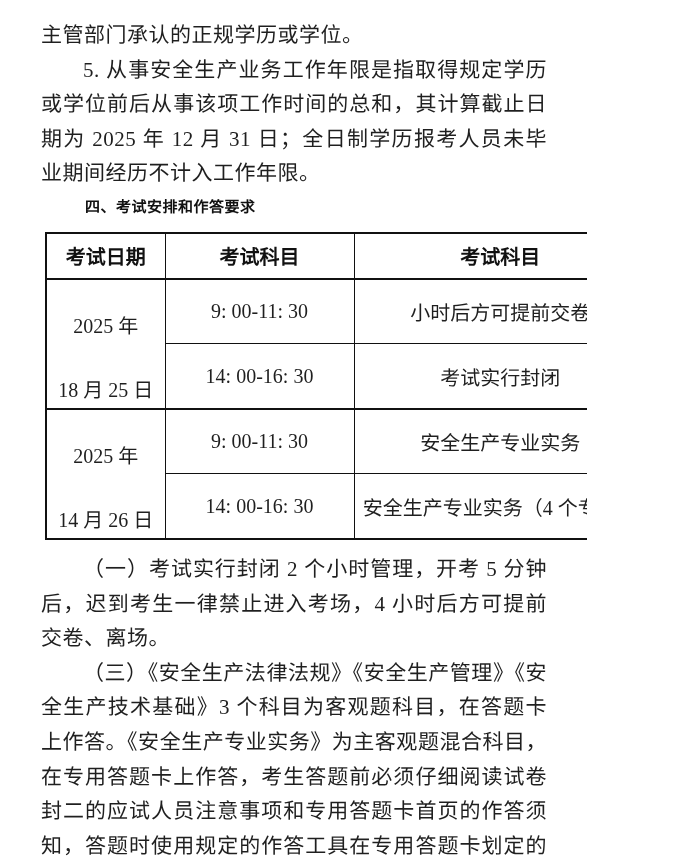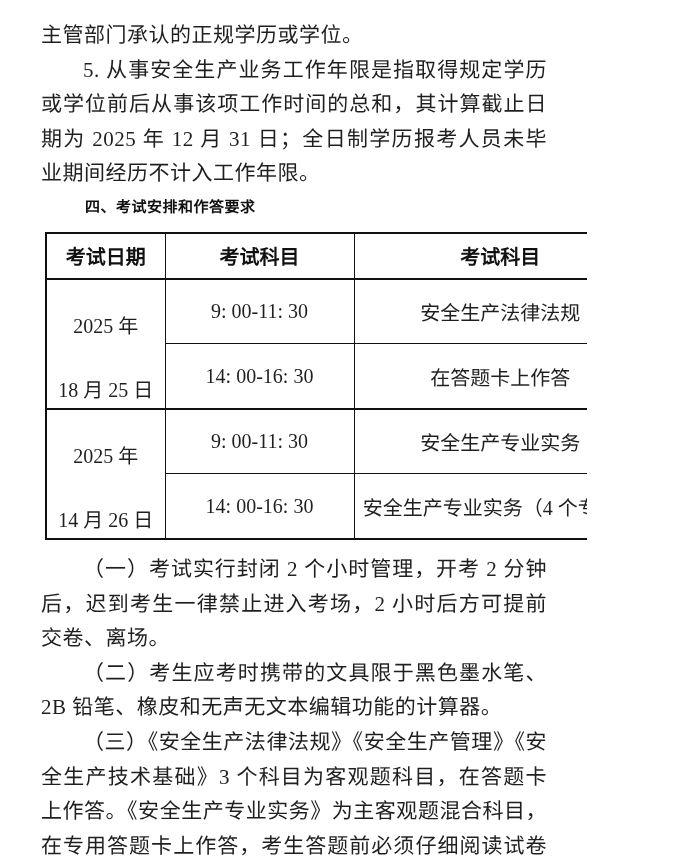--- a/index.html
+++ b/index.html
@@ -95,40 +95,39 @@
         <th>考试科目</th>
       </tr>
     </thead>
     <tbody>
       <tr>
         <td rowspan="2" class="date-cell">
           <div>2025 年</div>
           <div>18 月 25 日</div>
         </td>
         <td>9: 00-11: 30</td>
-        <td>安全生产法律法规</td>
+        <td>小时后方可提前交卷</td>
       </tr>
       <tr>
         <td>14: 00-16: 30</td>
-        <td>在答题卡上作答</td>
+        <td>考试实行封闭</td>
       </tr>
       <tr class="group-start">
         <td rowspan="2" class="date-cell">
           <div>2025 年</div>
           <div>14 月 26 日</div>
         </td>
         <td>9: 00-11: 30</td>
         <td>安全生产专业实务</td>
       </tr>
       <tr>
         <td>14: 00-16: 30</td>
         <td>安全生产专业实务（4 个专业）</td>
       </tr>
     </tbody>
   </table>
 
   <div class="after-table">
-    <p class="para indent">（一）考试实行封闭 2 个小时管理，开考 2 分钟后，迟到考生一律禁止进入考场，2 小时后方可提前交卷、离场。</p>
-    <p class="para indent">（二）考生应考时携带的文具限于黑色墨水笔、2B 铅笔、橡皮和无声无文本编辑功能的计算器。</p>
+    <p class="para indent">（一）考试实行封闭 2 个小时管理，开考 5 分钟后，迟到考生一律禁止进入考场，4 小时后方可提前交卷、离场。</p>
     <p class="para indent">（三）《安全生产法律法规》《安全生产管理》《安全生产技术基础》3 个科目为客观题科目，在答题卡上作答。《安全生产专业实务》为主客观题混合科目，在专用答题卡上作答，考生答题前必须仔细阅读试卷封二的应试人员注意事项和专用答题卡首页的作答须知，答题时使用规定的作答工具在专用答题卡划定的区域内作答。</p>
   </div>
 
 </div>
 
 </body></html>

